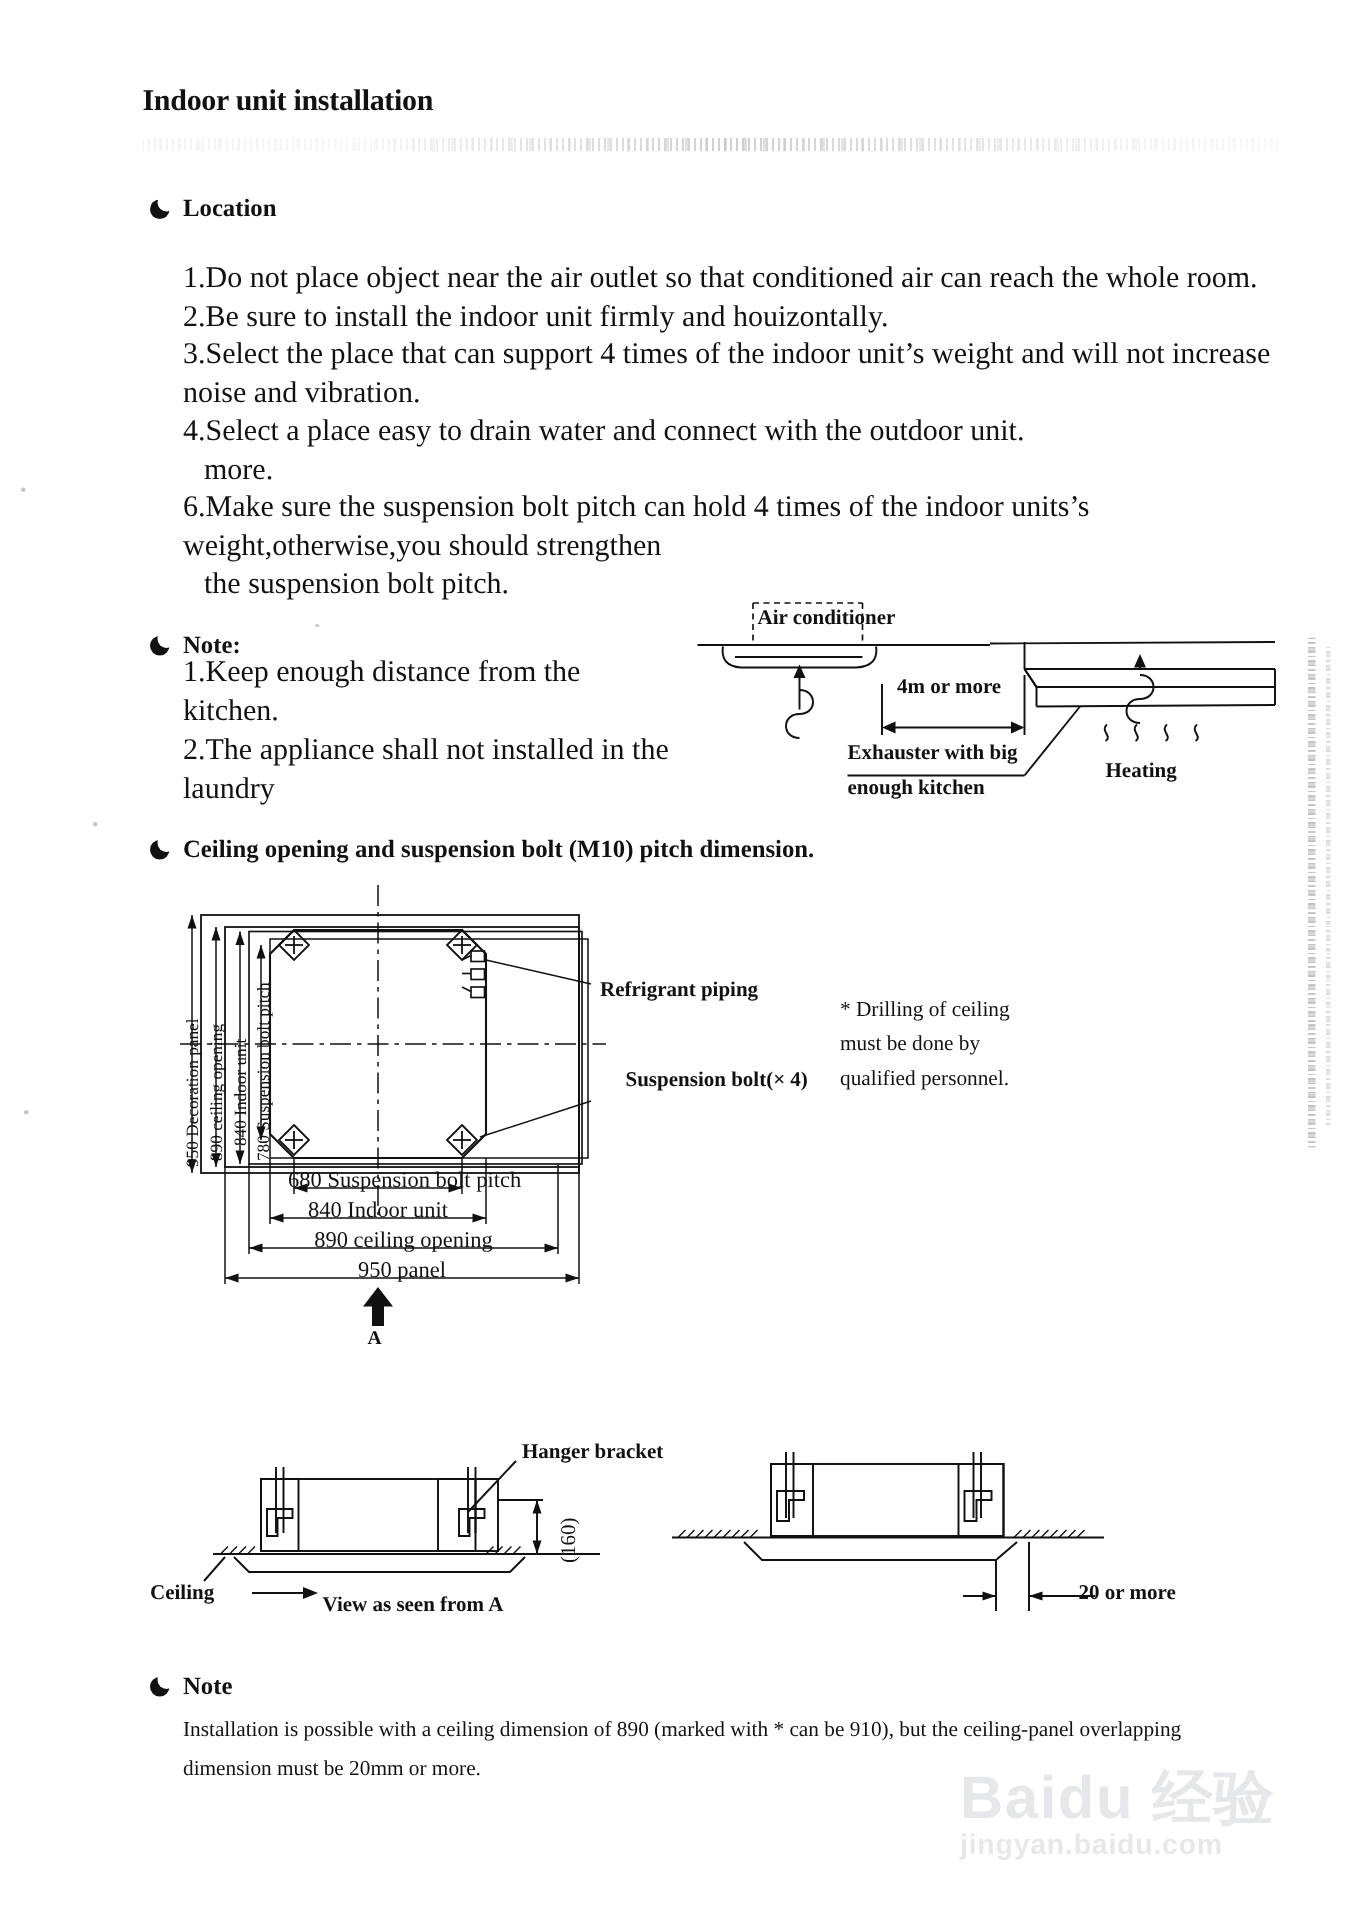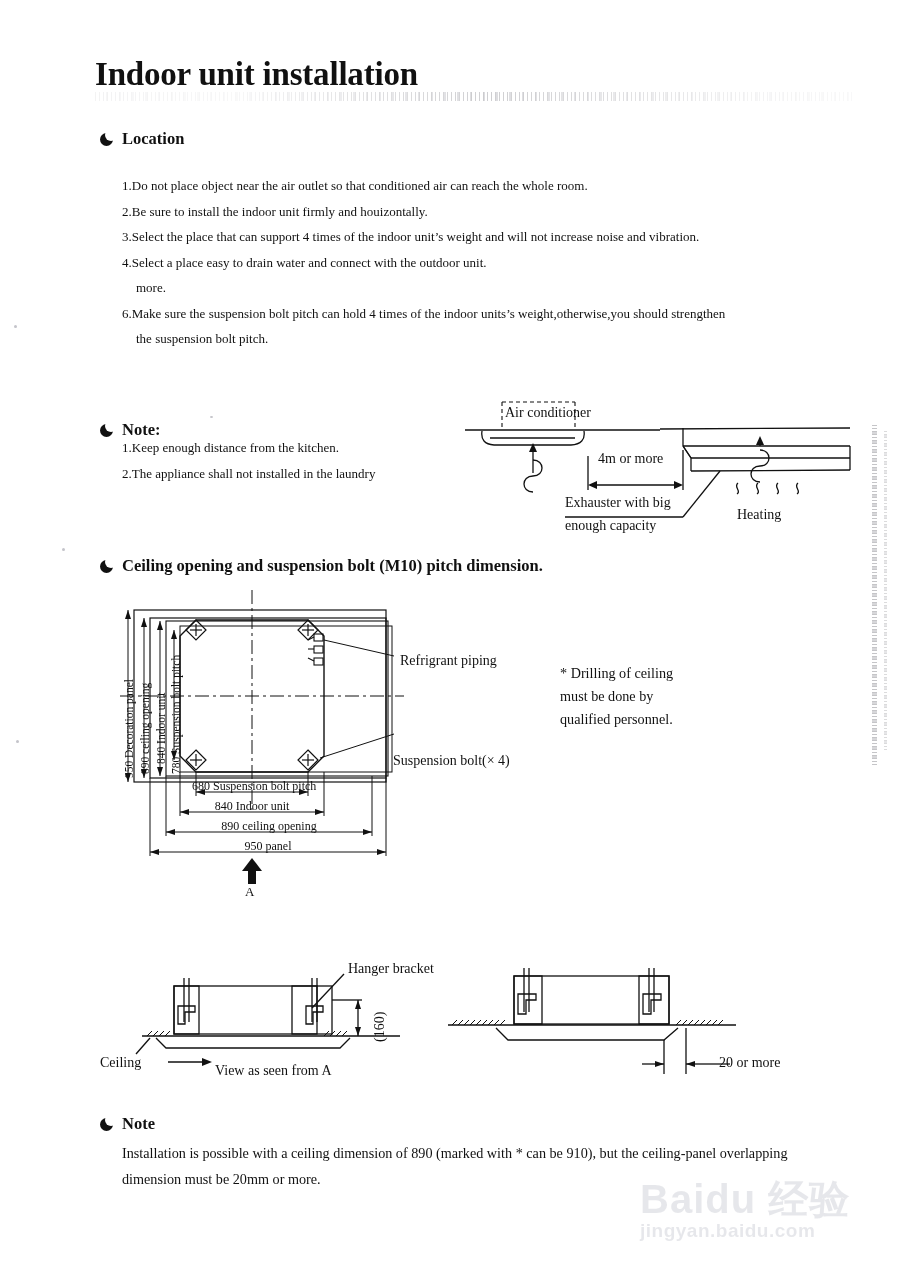--- a/index.html
+++ b/index.html
@@ -20,21 +20,21 @@
     inset: 0;
     width: 904px;
     height: 1280px;
   }
 
   
   .title {
     position: absolute;
     left: 95px;
     top: 56px;
-    font-size: 33px;
+    font-size: 20px;
     font-weight: bold;
     letter-spacing: -0.2px;
     font-family: "Liberation Serif", "DejaVu Serif", serif;
   }
   .scan-noise {
     position: absolute;
     left: 95px;
     top: 92px;
     width: 760px;
     height: 9px;
@@ -76,44 +76,45 @@
     top: -3.5px;
     width: 12px;
     height: 12px;
     border-radius: 50%;
     background: #fff;
   }
 
   
   .numlist {
     position: absolute;
-    font-size: 13px;
+    font-size: 20px;
     line-height: 25.5px;
   }
   .numlist .li { text-indent: 0; }
   .numlist .li.cont { padding-left: 14px; }
 
   
   .diagram { position: absolute; }
   .dlabel {
     position: absolute;
     font-size: 14px;
     white-space: nowrap;
     line-height: 1.25;
+    font-weight: bold;
   }
   .vlabel {
     position: absolute;
     font-size: 11.5px;
     white-space: nowrap;
     transform-origin: 0 0;
     transform: rotate(-90deg);
   }
   .dimtext {
     position: absolute;
-    font-size: 12px;
+    font-size: 15px;
     white-space: nowrap;
     text-align: center;
   }
   .note-star {
     position: absolute;
     font-size: 14.2px;
     line-height: 23px;
     white-space: pre-line;
   }
 
@@ -239,21 +240,21 @@
         <polygon points="133,87 142,83 142,91" fill="#111" stroke="none"></polygon>
         <polygon points="228,87 219,83 219,91" fill="#111" stroke="none"></polygon>
 
         <line x1="228" y1="119" x2="265" y2="73"></line>
         <line x1="110" y1="119" x2="228" y2="119"></line>
       </g>
     </svg>
     <div class="dlabel" style="left:50px; top:6px;">Air conditioner</div>
     <div class="dlabel" style="left:143px; top:52px;">4m or more</div>
     <div class="dlabel" style="left:110px; top:96px;">Exhauster with big</div>
-    <div class="dlabel" style="left:110px; top:119px;">enough capacity</div>
+    <div class="dlabel" style="left:110px; top:119px;">enough kitchen</div>
     <div class="dlabel" style="left:282px; top:108px;">Heating</div>
   </div>
 
   <div class="sec-head" style="left:100px; top:556px;">
     <span class="crescent"></span>
     <span>Ceiling opening and suspension bolt (M10) pitch dimension.</span>
   </div>
 
   <div class="diagram" style="left:112px; top:596px; width:300px; height:290px;">
     <svg width="300" height="290" viewBox="0 0 300 290">
@@ -359,21 +360,21 @@
 
     <div class="dimtext" style="left:80px;  top:183px; width:124px;">680 Suspension bolt pitch</div>
     <div class="dimtext" style="left:68px;  top:203px; width:144px;">840 Indoor unit</div>
     <div class="dimtext" style="left:54px;  top:223px; width:206px;">890 ceiling opening</div>
     <div class="dimtext" style="left:38px;  top:243px; width:236px;">950 panel</div>
 
     <div class="dlabel" style="left:133px; top:288px; font-size:13px;">A</div>
   </div>
 
   <div class="dlabel" style="left:400px; top:652px;">Refrigrant piping</div>
-  <div class="dlabel" style="left:393px; top:752px;">Suspension bolt(× 4)</div>
+  <div class="dlabel" style="left:393px; top:712px;padding-left:24px;">Suspension bolt(× 4)</div>
   <div class="note-star" style="left:560px; top:662px; width:200px;">* Drilling of ceiling
    must be done by
    qualified personnel.</div>
 
   <div class="diagram" style="left:100px; top:950px; width:350px; height:135px;">
     <svg width="350" height="135" viewBox="0 0 350 135">
       <g stroke="#111" fill="none" stroke-width="1.3">
 
         <rect x="74" y="36" width="143" height="48"></rect>
         <rect x="74" y="36" width="25" height="48"></rect>

